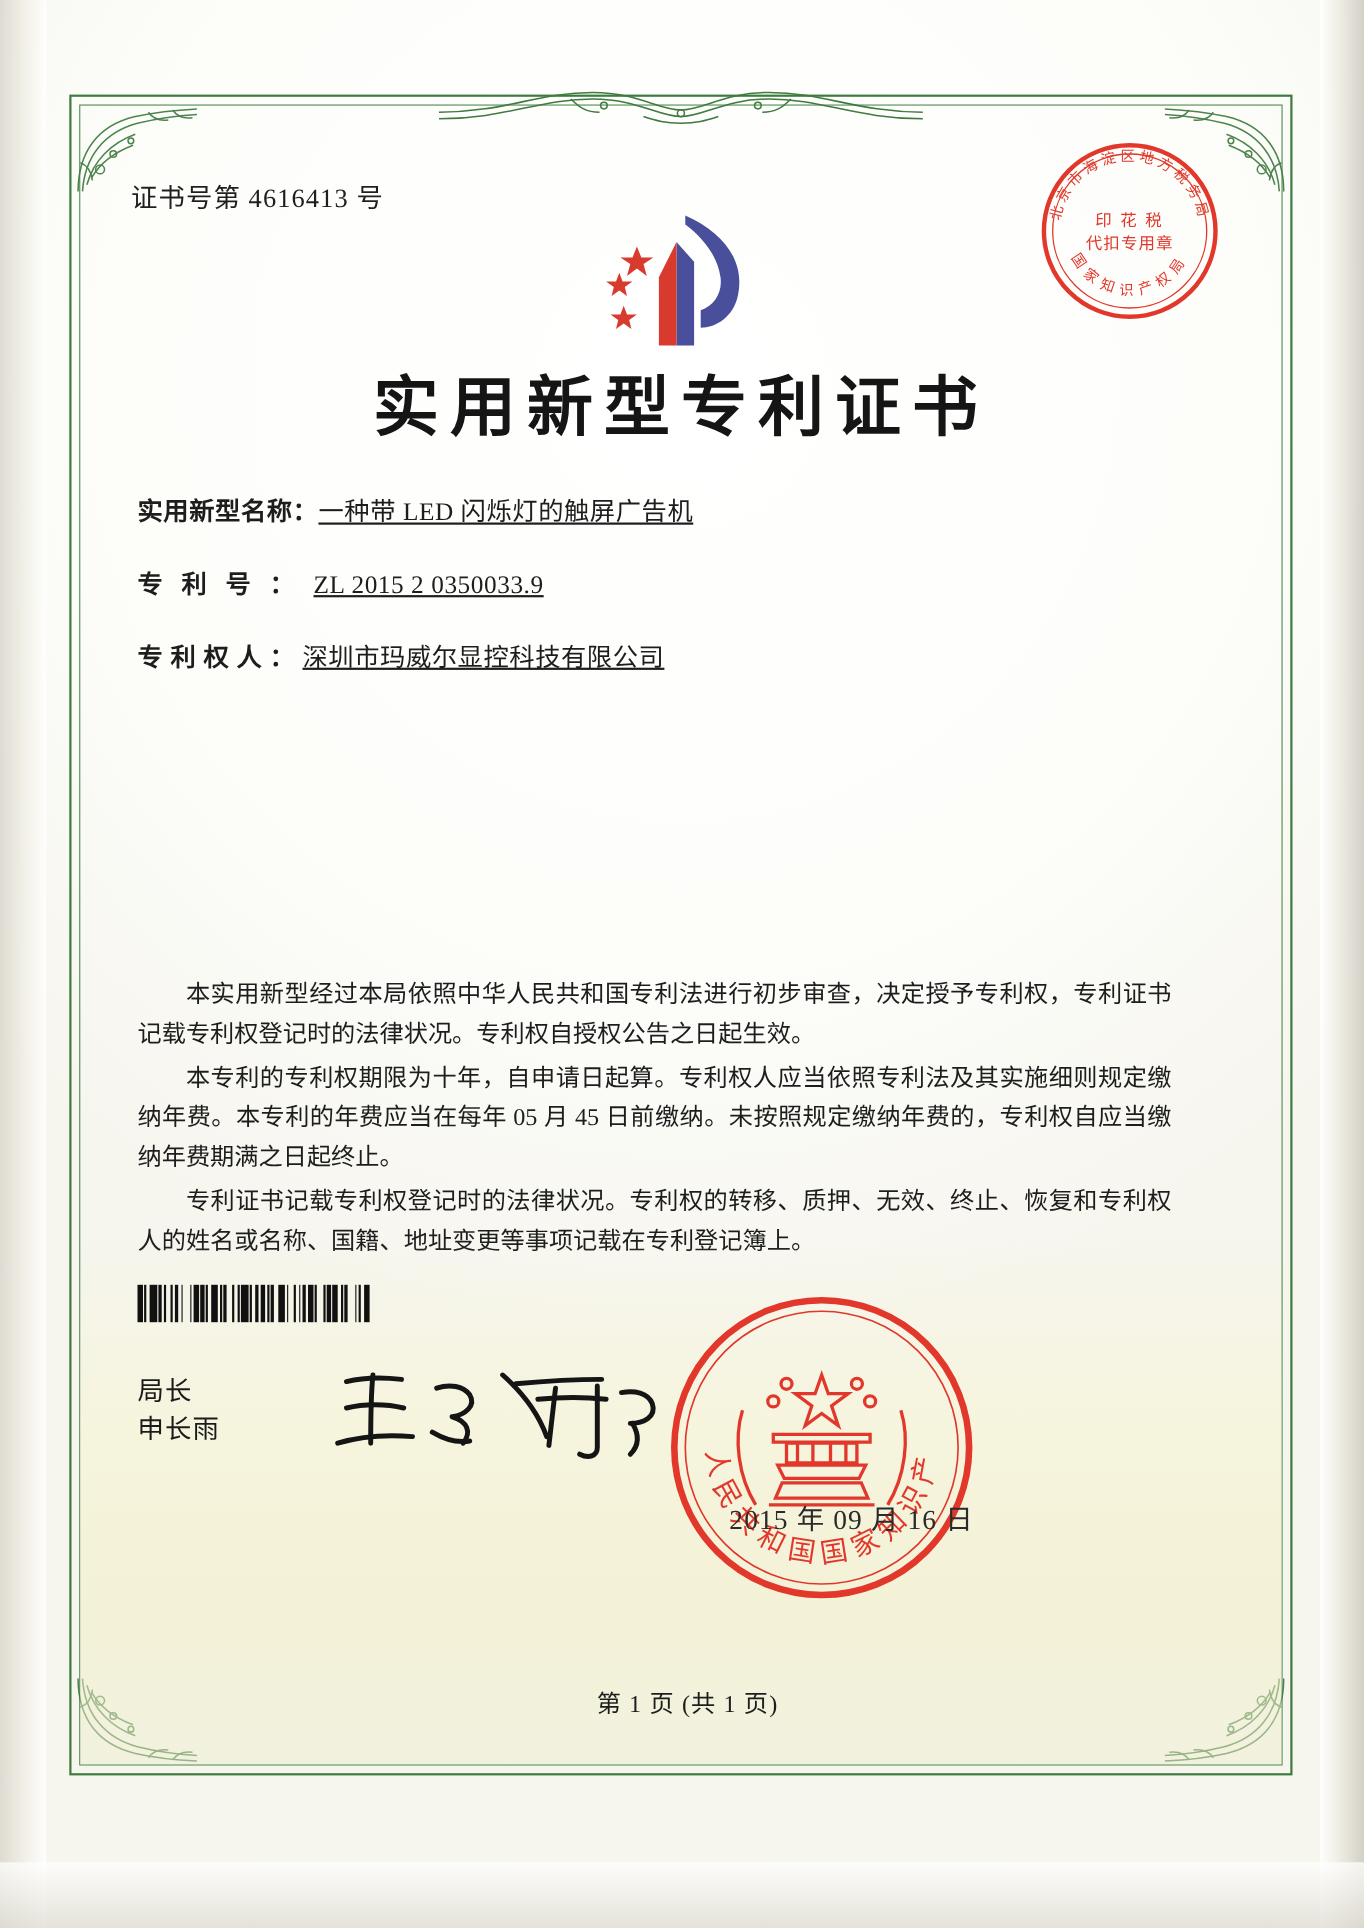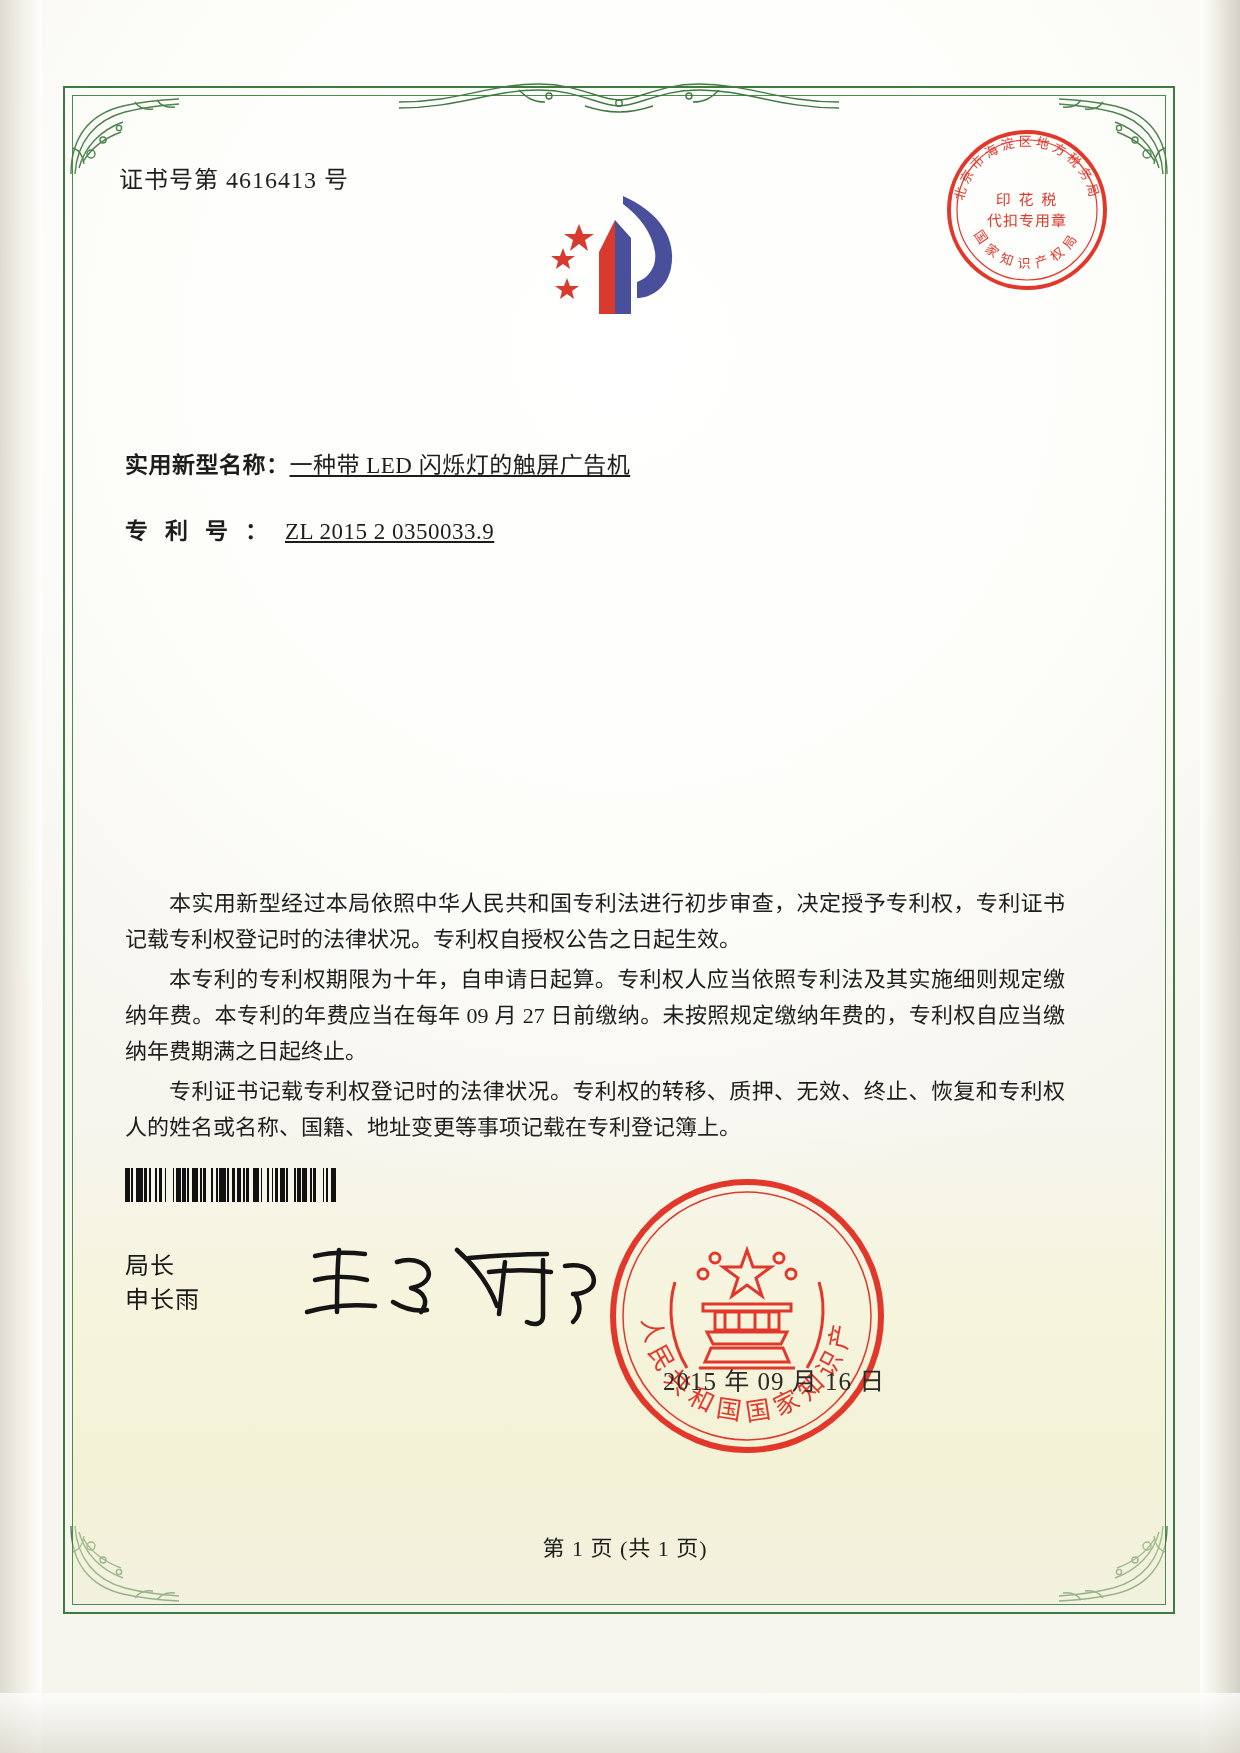--- a/index.html
+++ b/index.html
@@ -312,33 +312,37 @@
       <path d="M96 128 L96 34 L112 52 L112 128 Z" fill="#4a4f9c"></path>
       <path d="M96 128 L96 34 L80 66 L80 128 Z" fill="#d83a2e"></path>
 
       <g fill="#d83a2e">
         <polygon points="60,38 64,48 75,48 66,54 69,65 60,58 51,65 54,54 45,48 56,48"></polygon>
         <polygon points="44,62 47,70 56,70 49,75 51,83 44,78 37,83 39,75 32,70 41,70"></polygon>
         <polygon points="48,92 51,100 60,100 53,105 55,113 48,108 41,113 43,105 36,100 45,100"></polygon>
       </g>
     </svg>
 
+    <div class="title">实用新型专利证书</div>
 
     <div class="fields">
       <div class="field">
         <span class="lbl">实用新型名称：</span><span class="val">一种带 LED 闪烁灯的触屏广告机</span>
       </div>
       <div class="field sp2">
         <span class="lbl">专利号：</span><span class="val mono-val">ZL 2015 2 0350033.9</span>
       </div>
+      <div class="field sp3">
+        <span class="lbl">专利权人：</span><span class="val">深圳市玛威尔显控科技有限公司</span>
+      </div>
     </div>
 
     <div class="paras">
       <p>本实用新型经过本局依照中华人民共和国专利法进行初步审查，决定授予专利权，专利证书记载专利权登记时的法律状况。专利权自授权公告之日起生效。</p>
-      <p>本专利的专利权期限为十年，自申请日起算。专利权人应当依照专利法及其实施细则规定缴纳年费。本专利的年费应当在每年 09 月 27 日前缴纳。未按照规定缴纳年费的，专利权自应当缴纳年费期满之日起终止。</p>
+      <p>本专利的专利权期限为十年，自申请日起算。专利权人应当依照专利法及其实施细则规定缴纳年费。本专利的年费应当在每年 05 月 45 日前缴纳。未按照规定缴纳年费的，专利权自应当缴纳年费期满之日起终止。</p>
       <p>专利证书记载专利权登记时的法律状况。专利权的转移、质押、无效、终止、恢复和专利权人的姓名或名称、国籍、地址变更等事项记载在专利登记簿上。</p>
     </div>
 
     <div class="wash"></div>
 
     <div class="barcode" id="barcode">
         <i style="width: 4.8px; background: rgb(17, 17, 17);"></i>
         <i style="width: 1.6px; background: transparent;"></i>
         <i style="width: 1.6px; background: rgb(17, 17, 17);"></i>
         <i style="width: 3.2px; background: transparent;"></i>

